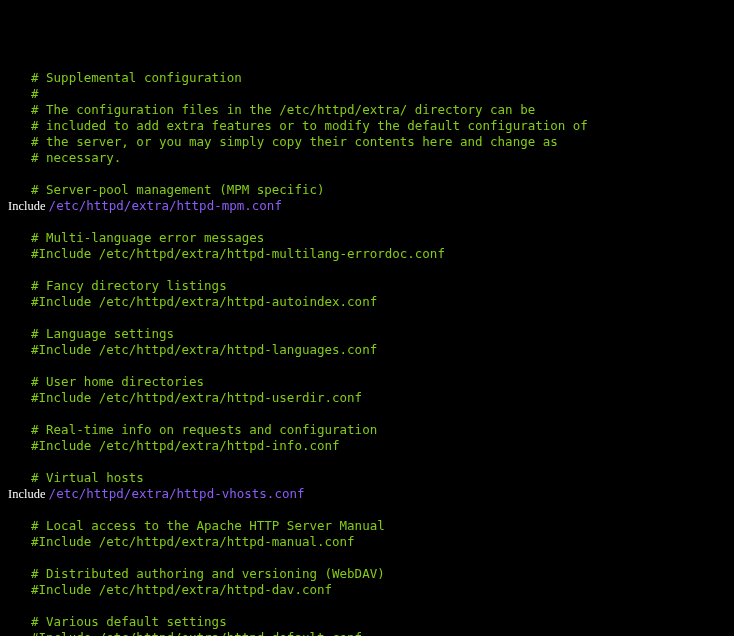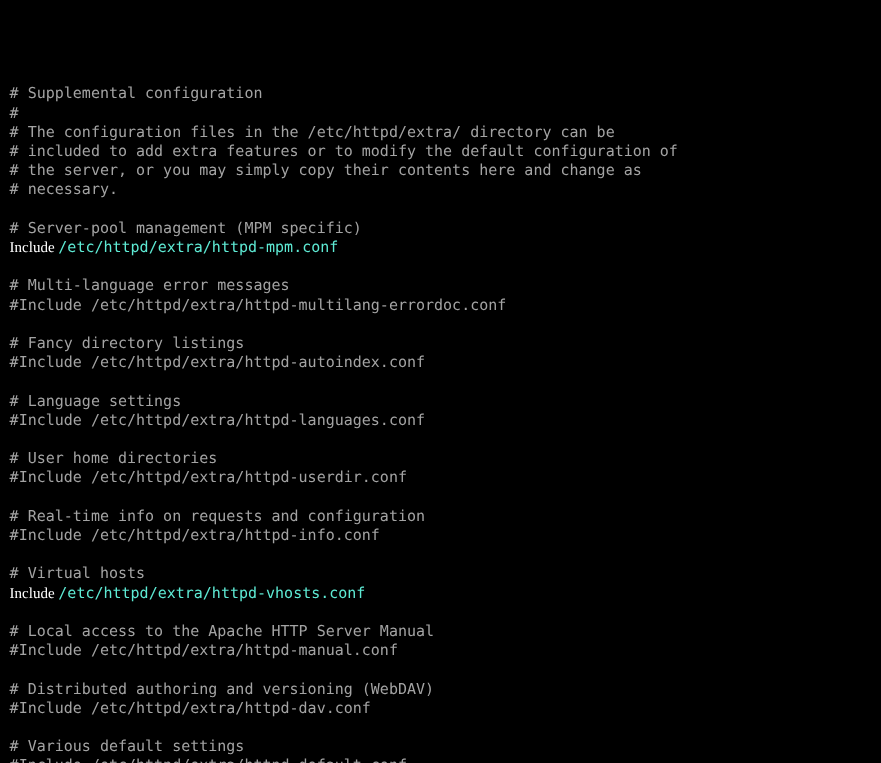--- a/index.html
+++ b/index.html
@@ -5,23 +5,23 @@
   body {
     background: #000000;
     margin: 0;
     padding: 6px 8px;
     font-family: "Consolas", "Menlo", "DejaVu Sans Mono", monospace;
     font-size: 12.5px;
     line-height: 16px;
     color: #ffffff;
     white-space: pre;
   }
-  .c   { color: #a3a3a3; }  
+  .c   { color: #84cc16; margin-left: 23px; }  
   .kw  { color: #ffffff; font-family: Liberation Serif, serif; }  
-  .path{ color: #5eead4; }  
+  .path{ color: #8b5cf6; }  
 </style>
 </head>
 <body>
 
 
 
 <div id="editor"><div><span class="c"># Supplemental configuration</span></div><div><span class="c">#</span></div><div><span class="c"># The configuration files in the /etc/httpd/extra/ directory can be</span></div><div><span class="c"># included to add extra features or to modify the default configuration of</span></div><div><span class="c"># the server, or you may simply copy their contents here and change as</span></div><div><span class="c"># necessary.</span></div><div>&nbsp;</div><div><span class="c"># Server-pool management (MPM specific)</span></div><div><span class="kw">Include </span><span class="path">/etc/httpd/extra/httpd-mpm.conf</span></div><div>&nbsp;</div><div><span class="c"># Multi-language error messages</span></div><div><span class="c">#Include /etc/httpd/extra/httpd-multilang-errordoc.conf</span></div><div>&nbsp;</div><div><span class="c"># Fancy directory listings</span></div><div><span class="c">#Include /etc/httpd/extra/httpd-autoindex.conf</span></div><div>&nbsp;</div><div><span class="c"># Language settings</span></div><div><span class="c">#Include /etc/httpd/extra/httpd-languages.conf</span></div><div>&nbsp;</div><div><span class="c"># User home directories</span></div><div><span class="c">#Include /etc/httpd/extra/httpd-userdir.conf</span></div><div>&nbsp;</div><div><span class="c"># Real-time info on requests and configuration</span></div><div><span class="c">#Include /etc/httpd/extra/httpd-info.conf</span></div><div>&nbsp;</div><div><span class="c"># Virtual hosts</span></div><div><span class="kw">Include </span><span class="path">/etc/httpd/extra/httpd-vhosts.conf</span></div><div>&nbsp;</div><div><span class="c"># Local access to the Apache HTTP Server Manual</span></div><div><span class="c">#Include /etc/httpd/extra/httpd-manual.conf</span></div><div>&nbsp;</div><div><span class="c"># Distributed authoring and versioning (WebDAV)</span></div><div><span class="c">#Include /etc/httpd/extra/httpd-dav.conf</span></div><div>&nbsp;</div><div><span class="c"># Various default settings</span></div><div><span class="c">#Include /etc/httpd/extra/httpd-default.conf</span></div></div>
 
 
 

